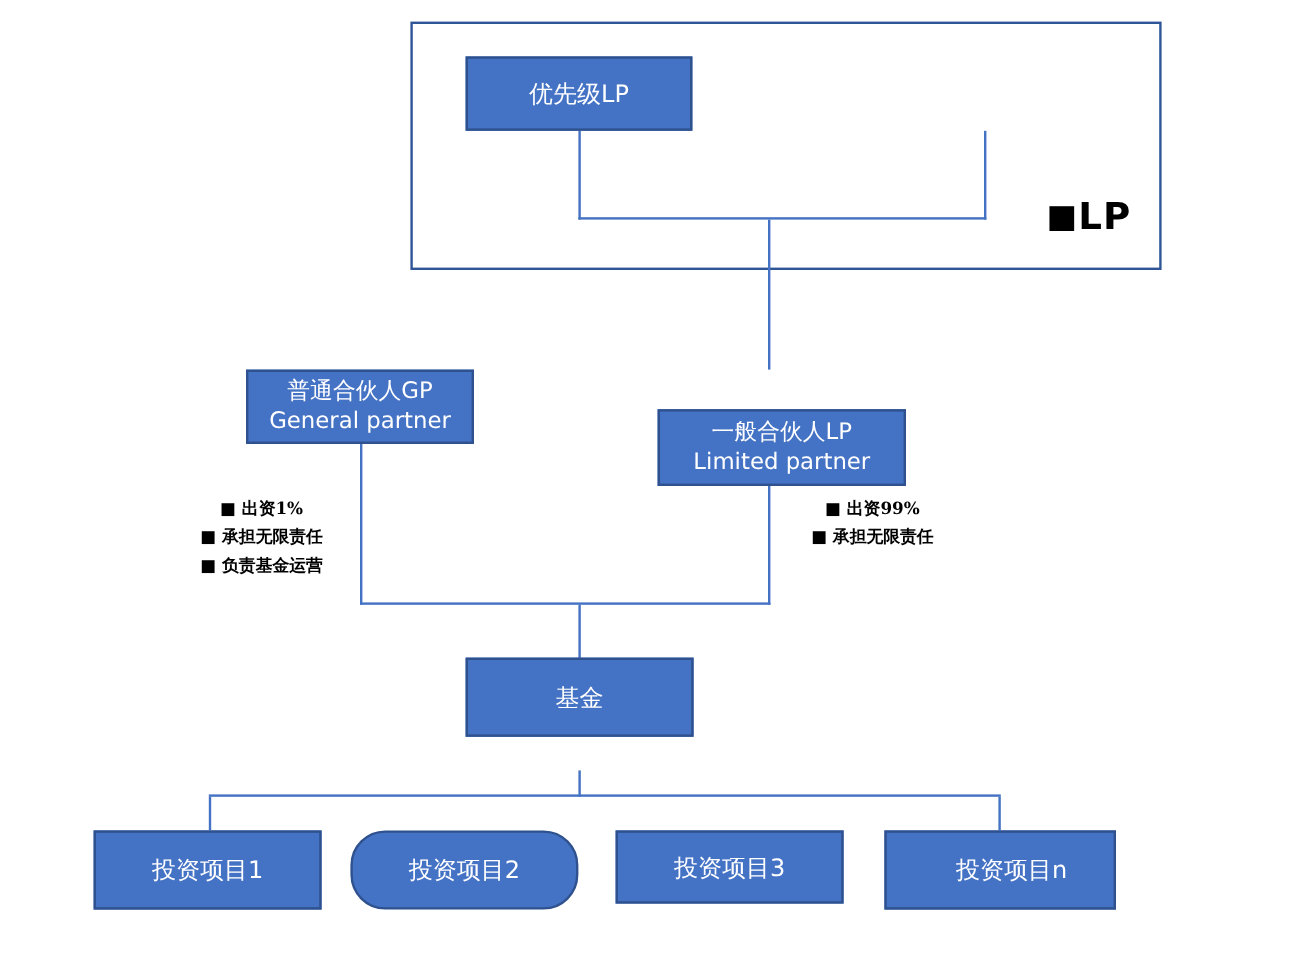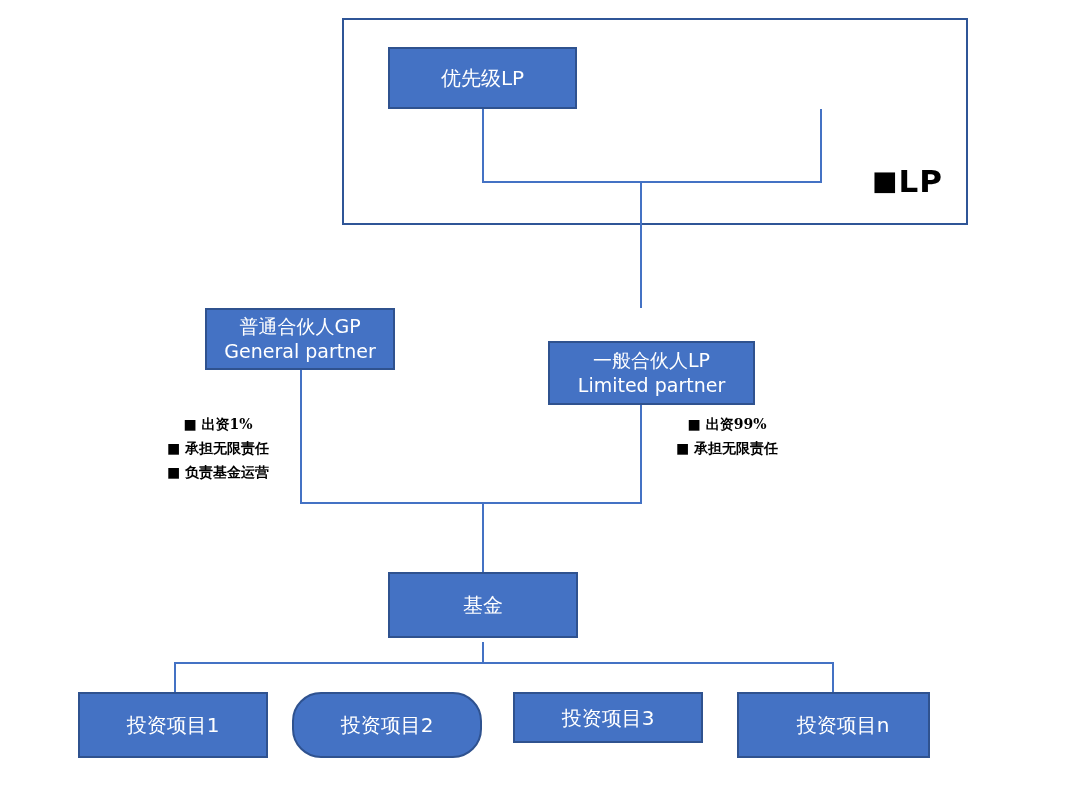--- a/index.html
+++ b/index.html
@@ -63,24 +63,24 @@
     white-space: nowrap;
   }
   .bullets.gp { left: 120px; top: 412px; width: 196px; }
   .bullets.lp { left: 633px; top: 412px; width: 188px; }
 
   
   #box-priority-lp    { left: 388px; top: 47px;  width: 189px; height: 62px; }
   #box-subordinate-lp { left: 726px; top: 47px;  width: 190px; height: 62px; }
   #box-gp             { left: 205px; top: 308px; width: 190px; height: 62px; }
   #box-lp             { left: 548px; top: 308px; width: 207px; height: 64px; margin-top: 33px; }
-  #box-fund           { left: 388px; top: 572px; width: 190px; height: 66px; }
+  #box-fund           { left: 388px; top: 548px; width: 190px; height: 66px; }
   #box-project-1      { left: 78px;  top: 692px; width: 190px; height: 66px; }
   #box-project-2      { left: 292px; top: 692px; width: 190px; height: 66px; border-radius: 29px; }
-  #box-project-3      { left: 513px; top: 692px; width: 190px; height: 51px; }
+  #box-project-3      { left: 513px; top: 692px; width: 190px; height: 61px; }
   #box-project-n      { left: 737px; top: 692px; width: 193px; height: 66px; padding-left: 19px; }
   #lp-container       { left: 342px; top: 18px;  width: 626px; height: 207px; }
 
   
   #ln-priority-down   { left: 482px; top: 109px; width: 2px;   height: 74px; }
   #ln-subordinate-down{ left: 820px; top: 109px; width: 2px;   height: 74px; }
   #ln-top-h           { left: 482px; top: 181px; width: 340px; height: 2px; }
   #ln-top-center-drop { left: 640px; top: 183px; width: 2px;   height: 125px; }
   #ln-gp-down         { left: 300px; top: 370px; width: 2px;   height: 134px; }
   #ln-lp-down         { left: 640px; top: 372px; width: 2px;   height: 132px; }

